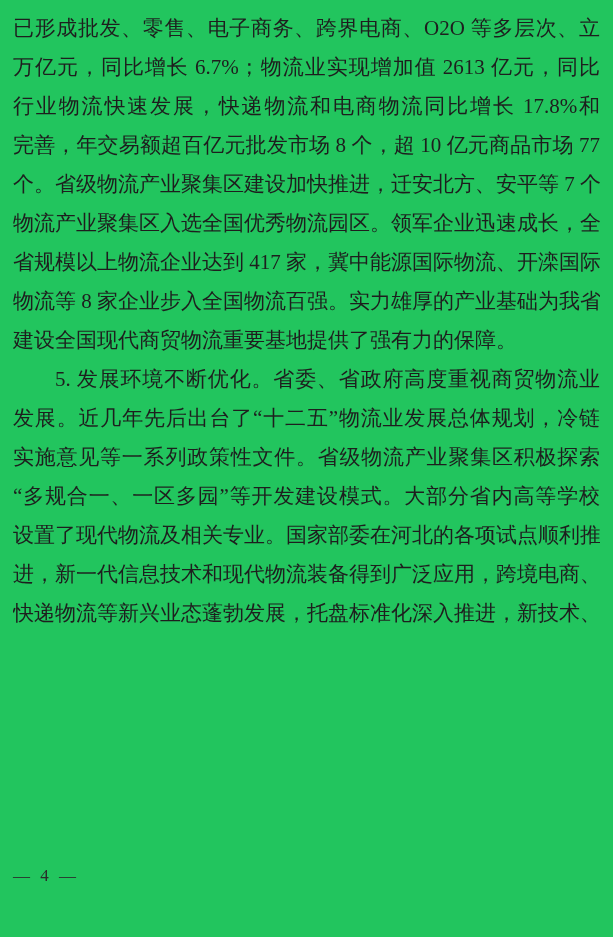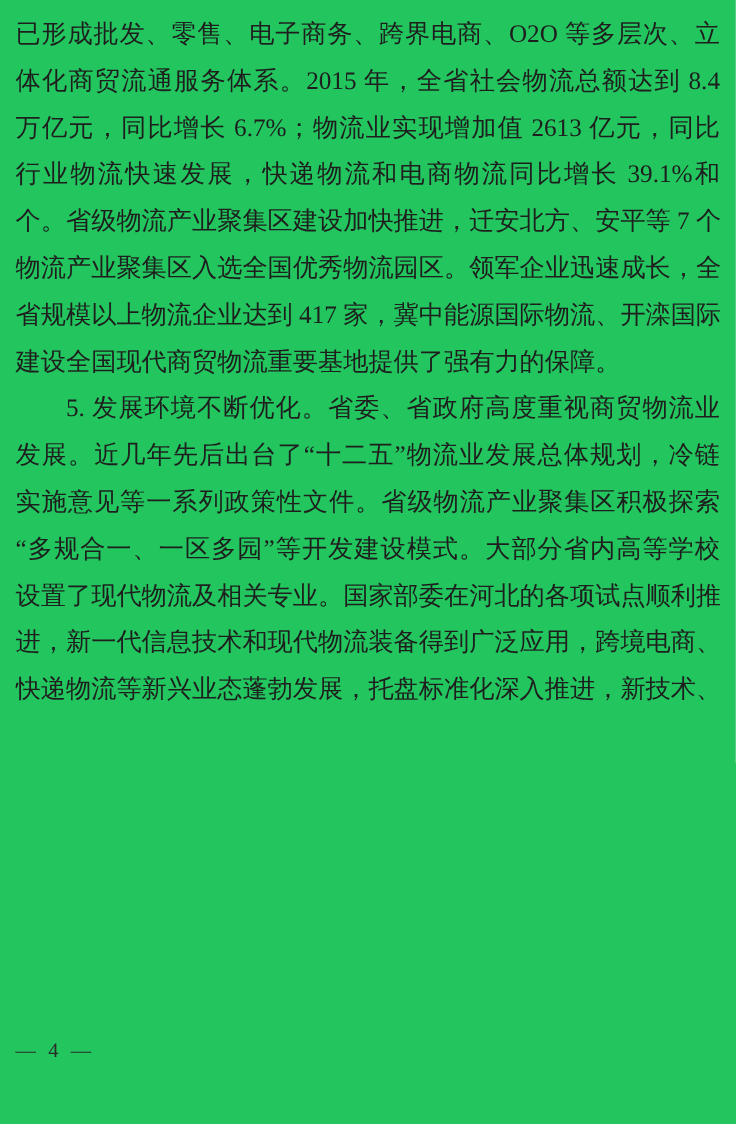--- a/index.html
+++ b/index.html
@@ -50,26 +50,27 @@
     letter-spacing: 3px;
     color: #2a2a2a;
   }
 </style>
 </head>
 <body style="background: rgb(252, 252, 252); color: rgb(30, 30, 30);">
 
 <div class="page">
   <div class="text-block" id="text-block">
       <div class="line">已形成批发、零售、电子商务、跨界电商、O2O 等多层次、立</div>
-      <div class="line">体化商贸流通服务体系。2015 年，全省社会物流总额达到 8.4</div>
       <div class="line">万亿元，同比增长 6.7%；物流业实现增加值 2613 亿元，同比</div>
-      <div class="line">行业物流快速发展，快递物流和电商物流同比增长 39.1%和</div>
+      <div class="line">行业物流快速发展，快递物流和电商物流同比增长 17.8%和</div>
+      <div class="line">完善，年交易额超百亿元批发市场 8 个，超 10 亿元商品市场 77</div>
       <div class="line">个。省级物流产业聚集区建设加快推进，迁安北方、安平等 7 个</div>
       <div class="line">物流产业聚集区入选全国优秀物流园区。领军企业迅速成长，全</div>
       <div class="line">省规模以上物流企业达到 417 家，冀中能源国际物流、开滦国际</div>
+      <div class="line">物流等 8 家企业步入全国物流百强。实力雄厚的产业基础为我省</div>
       <div class="line last">建设全国现代商贸物流重要基地提供了强有力的保障。</div>
       <div class="line indent">5. 发展环境不断优化。省委、省政府高度重视商贸物流业</div>
       <div class="line">发展。近几年先后出台了“十二五”物流业发展总体规划，冷链</div>
       <div class="line">实施意见等一系列政策性文件。省级物流产业聚集区积极探索</div>
       <div class="line">“多规合一、一区多园”等开发建设模式。大部分省内高等学校</div>
       <div class="line">设置了现代物流及相关专业。国家部委在河北的各项试点顺利推</div>
       <div class="line">进，新一代信息技术和现代物流装备得到广泛应用，跨境电商、</div>
       <div class="line">快递物流等新兴业态蓬勃发展，托盘标准化深入推进，新技术、</div>
     </div>
   <div class="footer">— 4 —</div>

